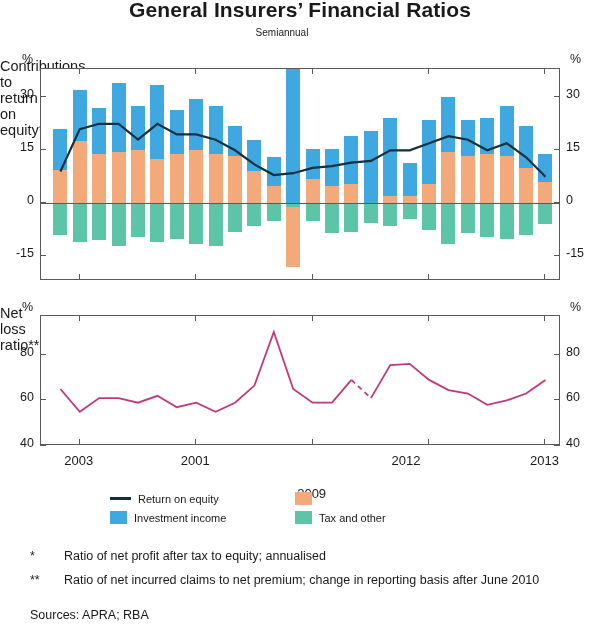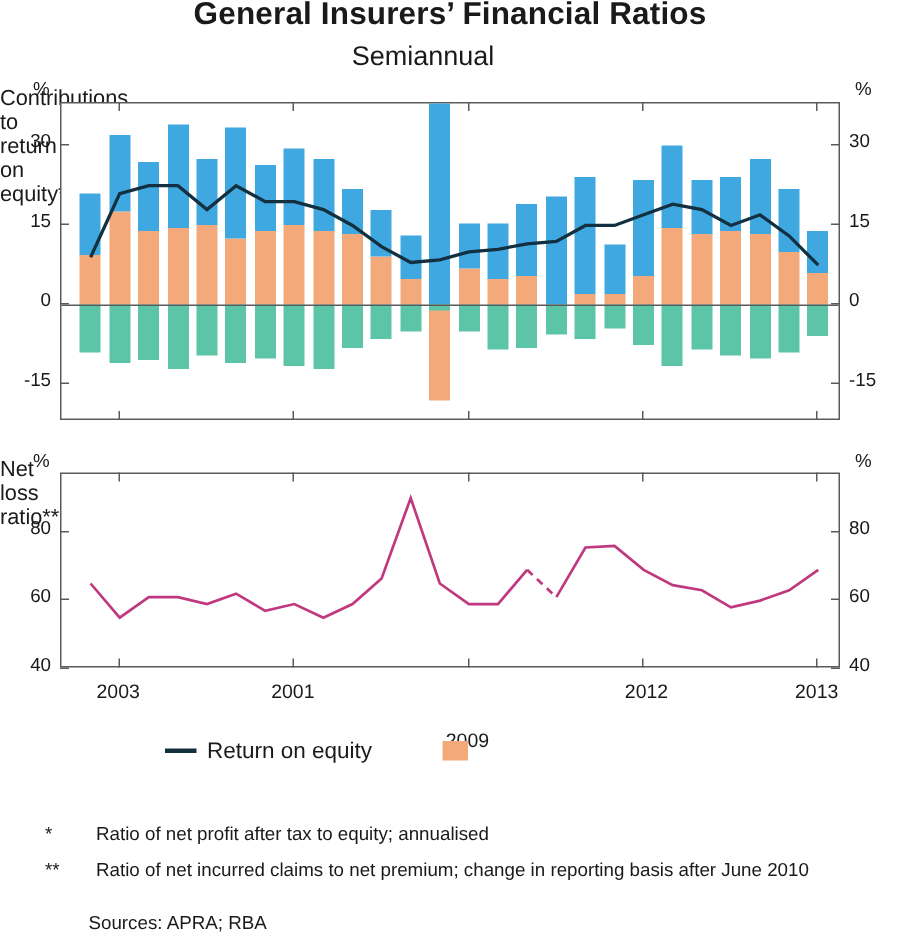--- a/index.html
+++ b/index.html
@@ -12,21 +12,21 @@
   }
   .wrap{position:relative;width:600px;height:630px;}
 
   .title{
     position:absolute;top:-2px;left:0;width:600px;
     text-align:center;font-size:21px;font-weight:bold;
     letter-spacing:0.1px;
   }
   .subtitle{
     position:absolute;top:27px;left:0;width:564px;
-    text-align:center;font-size:18px;
+    text-align:center;font-size:10px;
   }
 
   .panel{position:absolute;}
   .plotbox{
     position:absolute;
     border:1px solid #5a5a5a;
     box-sizing:border-box;
     background:#fff;
     overflow:hidden;
   }
@@ -44,21 +44,21 @@
   .xtick-label{
     position:absolute;font-size:13px;text-align:center;white-space:nowrap;
   }
   .tickmark{position:absolute;background:#5a5a5a;}
 
   .zeroline{position:absolute;background:#5a5a5a;height:1px;}
 
   .bar{position:absolute;}
   svg.overlay{position:absolute;left:0;top:0;overflow:visible;}
 
-  .legend{position:absolute;font-size:15px;}
+  .legend{position:absolute;font-size:11px;}
   .legend-row{display:flex;align-items:center;margin-bottom:6px;}
   .legend-item{display:flex;align-items:center;}
   .swatch{width:17px;height:13px;margin-right:7px;}
   .swatch.line{height:3px;width:21px;background:#12303f;}
   .legend-label{white-space:nowrap;}
 
   .footnotes{position:absolute;font-size:12.5px;line-height:1.35;}
   .fn-row{display:flex;margin-bottom:7px;}
   .fn-mark{width:34px;flex:0 0 34px;}
   .fn-text{flex:1;}
@@ -212,21 +212,21 @@
       <div class="xtick-label" style="left:155.22388059701387px;top:453px;width:80px;">2001</div>
       <div class="tickmark" style="left:195.22388059701387px;top:439px;width:1px;height:6px;"></div>
       <div class="tickmark" style="left:195.22388059701387px;top:274px;width:1px;height:6px;"></div>
       <div class="tickmark" style="left:195.22388059701387px;top:68px;width:1px;height:6px;"></div>
       <div class="tickmark" style="left:195.22388059701387px;top:315px;width:1px;height:6px;"></div>
       <div class="xtick-label" style="left:271.64179104477427px;top:453px;width:80px;margin-top:33px;">2009</div>
       <div class="tickmark" style="left:311.64179104477427px;top:439px;width:1px;height:6px;"></div>
       <div class="tickmark" style="left:311.64179104477427px;top:274px;width:1px;height:6px;"></div>
       <div class="tickmark" style="left:311.64179104477427px;top:68px;width:1px;height:6px;"></div>
       <div class="tickmark" style="left:311.64179104477427px;top:315px;width:1px;height:6px;"></div>
-      <div class="xtick-label" style="left:391px;top:453px;width:80px;">2012</div>
+      <div class="xtick-label" style="left:366px;top:453px;width:80px;">2012</div>
       <div class="tickmark" style="left:428.05970149253466px;top:439px;width:1px;height:6px;"></div>
       <div class="tickmark" style="left:428.05970149253466px;top:274px;width:1px;height:6px;"></div>
       <div class="tickmark" style="left:428.05970149253466px;top:68px;width:1px;height:6px;"></div>
       <div class="tickmark" style="left:428.05970149253466px;top:315px;width:1px;height:6px;"></div>
       <div class="xtick-label" style="left:504.477611940295px;top:453px;width:80px;">2013</div>
       <div class="tickmark" style="left:544.477611940295px;top:439px;width:1px;height:6px;"></div>
       <div class="tickmark" style="left:544.477611940295px;top:274px;width:1px;height:6px;"></div>
       <div class="tickmark" style="left:544.477611940295px;top:68px;width:1px;height:6px;"></div>
       <div class="tickmark" style="left:544.477611940295px;top:315px;width:1px;height:6px;"></div>
     </div>
@@ -234,28 +234,38 @@
   <div class="legend" style="left:110px;top:492px;">
     <div class="legend-row">
       <div class="legend-item" style="width:185px;">
         <span class="swatch line"></span>
         <span class="legend-label">Return on equity</span>
       </div>
       <div class="legend-item">
         <span class="swatch" style="background:#f4a97a;"></span>
       </div>
     </div>
+    <div class="legend-row">
+      <div class="legend-item" style="width:185px;">
+        <span class="swatch" style="background:#40a8e0;"></span>
+        <span class="legend-label">Investment income</span>
+      </div>
+      <div class="legend-item">
+        <span class="swatch" style="background:#5cc4a7;"></span>
+        <span class="legend-label">Tax and other</span>
+      </div>
+    </div>
   </div>
 
   <div class="footnotes" style="left:30px;top:548px;width:545px;">
     <div class="fn-row">
       <div class="fn-mark">*</div>
       <div class="fn-text">Ratio of net profit after tax to equity; annualised</div>
     </div>
     <div class="fn-row">
       <div class="fn-mark">**</div>
       <div class="fn-text">Ratio of net incurred claims to net premium; change in reporting basis after June 2010</div>
     </div>
   </div>
 
-  <div class="sources" style="left:30px;top:608px;margin-left:29px;">Sources:  APRA; RBA</div>
+  <div class="sources" style="left:30px;top:608px;">Sources:  APRA; RBA</div>
 
 </div>
 
 </body></html>

